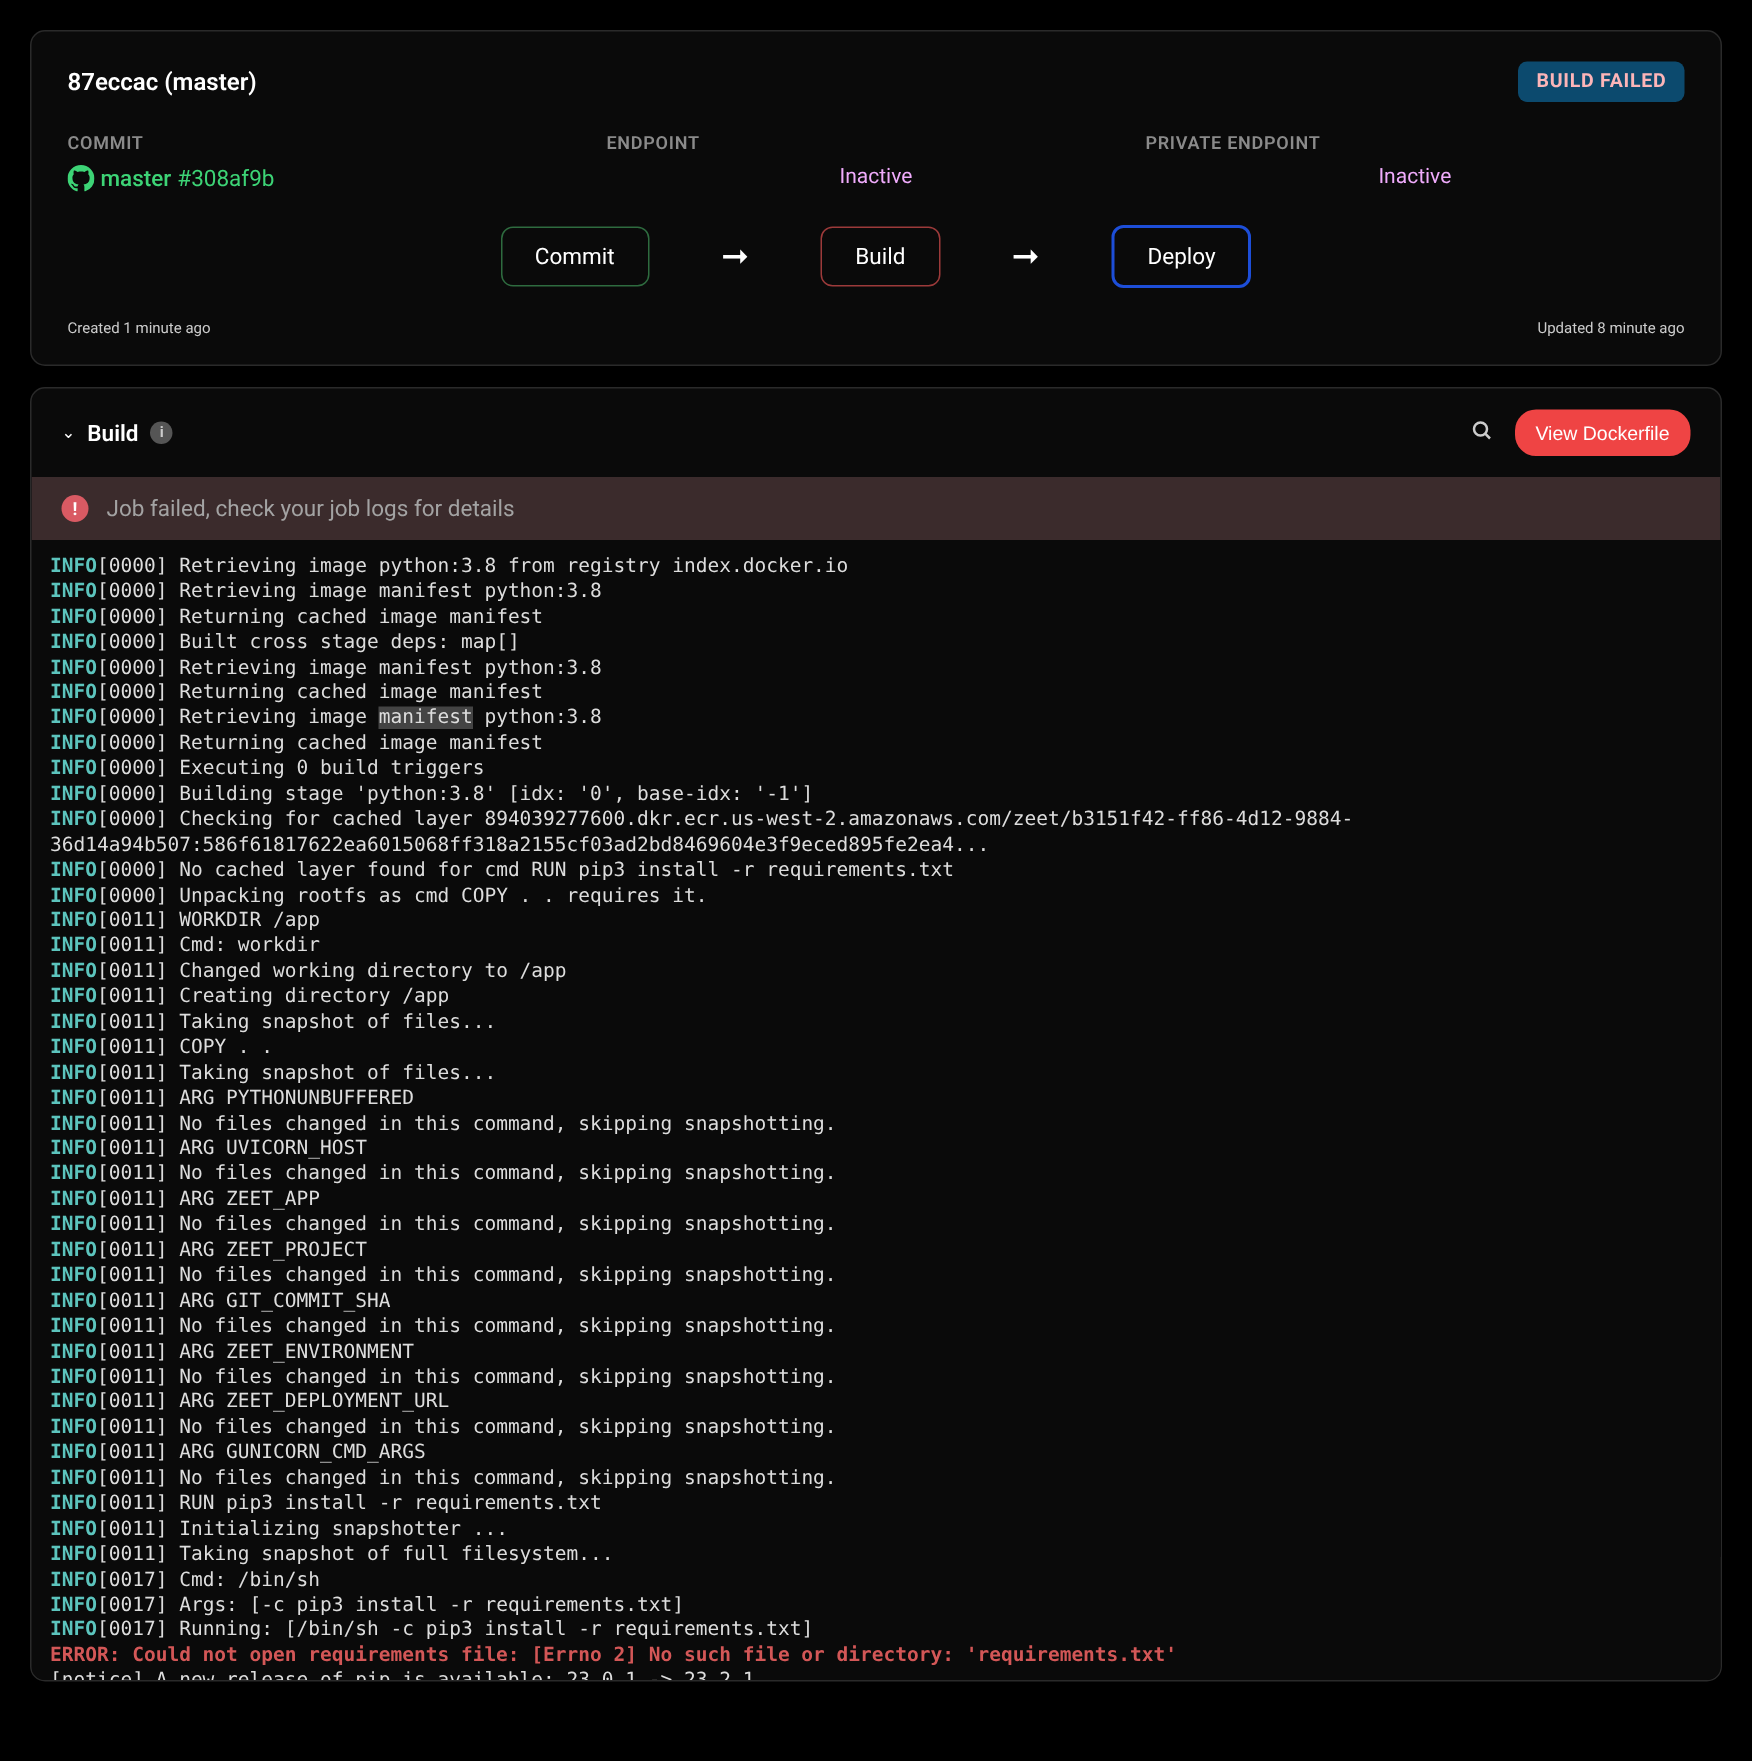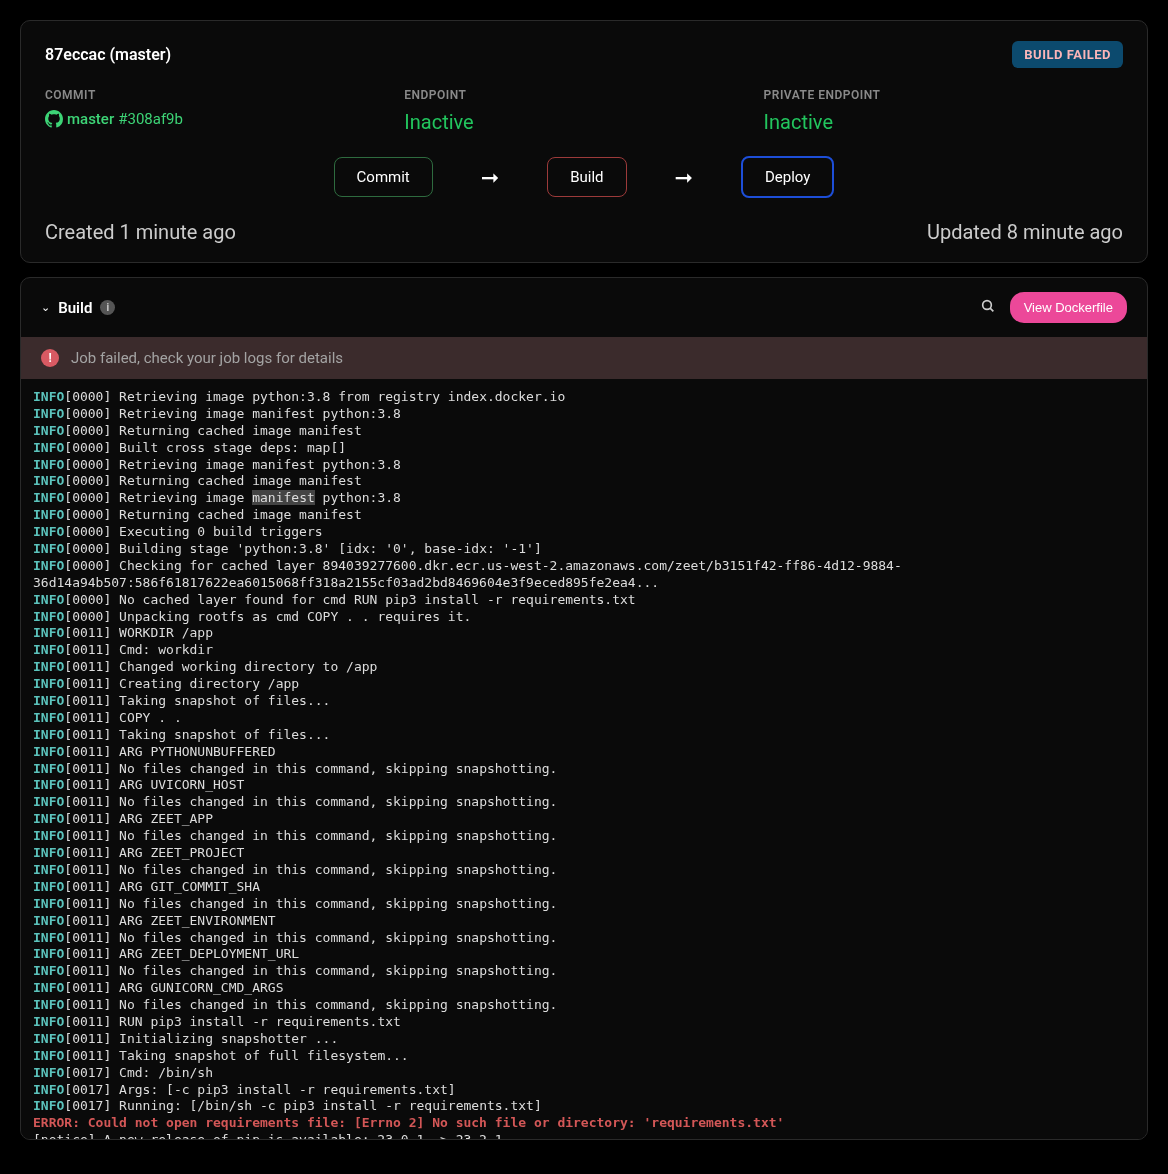--- a/index.html
+++ b/index.html
@@ -28,47 +28,47 @@
     padding: 6px 12px;
     border-radius: 6px;
     letter-spacing: 0.5px;
   }
   .info-row { display: flex; gap: 0; margin-bottom: 22px; }
   .info-col { width: 33.33%; }
   .info-label { font-size: 12px; font-weight: 600; color: #8a8a8a; letter-spacing: 0.5px; margin-bottom: 8px; }
   .commit-link { display: flex; align-items: center; gap: 4px; color: #3dd476; font-size: 15px; }
   .commit-link .branch { font-weight: 500; }
   .commit-link .hash { color: #3dd476; }
-  .inactive { color: #22c55e; font-size: 20px; }
+  .inactive { color: #f0abfc; font-size: 14px; text-align: center; }
   .stage-row { display: flex; align-items: center; justify-content: center; gap: 48px; margin-bottom: 22px; }
   .stage-pill {
     padding: 10px 22px;
     border-radius: 8px;
     font-size: 15px;
     background: transparent;
     color: #fff;
   }
   .stage-commit { border: 1px solid #2e6b3f; }
   .stage-build { border: 1px solid #9c3a3a; }
   .stage-deploy { border: 2px solid #1d4ed8; }
   .arrow { color: #fff; font-size: 22px; }
-  .time-row { display: flex; justify-content: space-between; font-size: 20px; color: #ccc; }
+  .time-row { display: flex; justify-content: space-between; font-size: 10px; color: #ccc; }
   .log-card { padding: 0; overflow: hidden; }
   .log-header { display: flex; align-items: center; justify-content: space-between; padding: 14px 20px; }
   .log-header-left { display: flex; align-items: center; gap: 8px; }
   .chev { font-size: 11px; color: #fff; }
   .log-title { font-size: 15px; font-weight: 600; color: #fff; }
   .info-icon {
     width: 15px; height: 15px; border-radius: 50%; background: #555; color: #ccc;
     display: inline-flex; align-items: center; justify-content: center; font-size: 10px; font-weight: 700;
   }
   .log-header-right { display: flex; align-items: center; gap: 14px; }
   .search-icon { color: #ccc; font-size: 15px; cursor: pointer; }
   .view-btn {
-    background: #ec4899;
+    background: #ef4444;
     color: #fff;
     border: none;
     padding: 8px 14px;
     border-radius: 14px;
     font-size: 13px;
     font-weight: 500;
     cursor: pointer;
   }
   .alert-bar {
     background: #3b2b2c;

